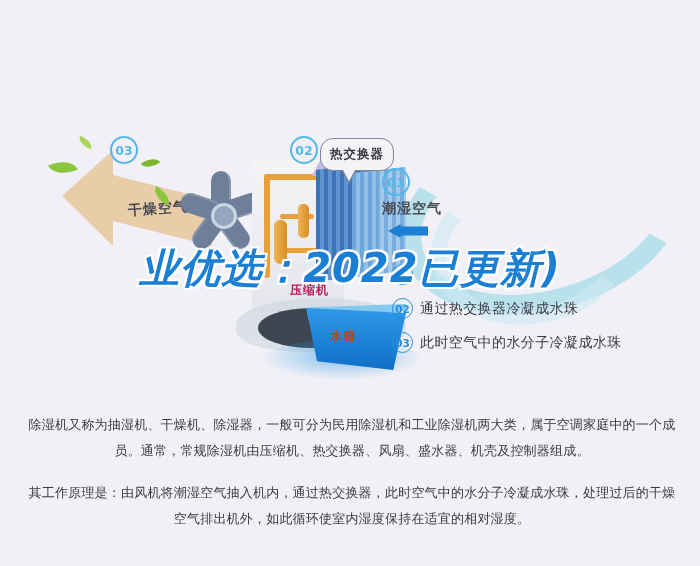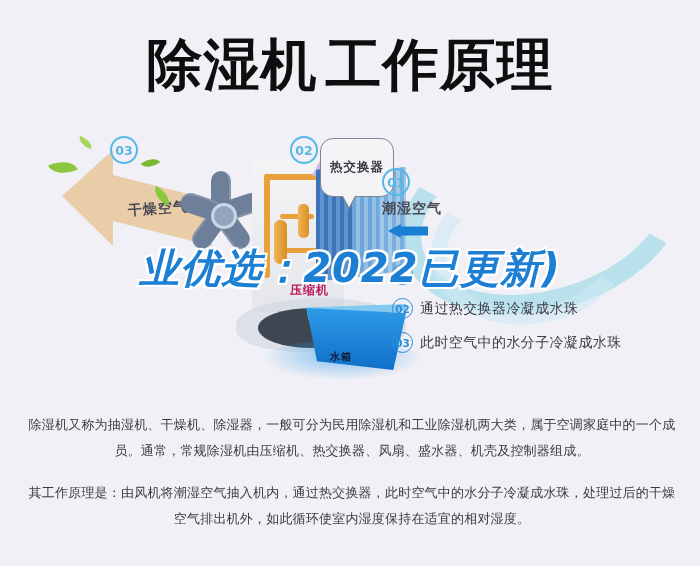--- a/index.html
+++ b/index.html
@@ -143,43 +143,42 @@
     clip-path:polygon(6% 0%, 100% 8%, 88% 100%, 16% 86%);
     box-shadow:0 2px 5px rgba(0,0,0,.15);
   }
   .tank-lip{
     position:absolute;left:300px;top:192px;width:106px;height:16px;
     background:#7fc7f0;
     clip-path:polygon(6% 22%, 100% 0%, 100% 42%, 8% 100%);
     opacity:.95;
   }
   .tank-label{
-    position:absolute;left:330px;top:216px;font-size:10px;color:#0f172a;
+    position:absolute;left:330px;top:216px;font-size:12px;color:#c2410c;
     font-weight:bold;letter-spacing:1px;
     font-family:"DejaVu Sans","Liberation Sans",sans-serif;
-    margin-top:22px;
   }
   .tank-fan-shadow{
     position:absolute;left:262px;top:228px;width:160px;height:40px;
     background:radial-gradient(ellipse at 50% 40%,#2f9ae8 0%,rgba(47,154,232,0) 72%);
     opacity:.55;border-radius:50%;
   }
 
   
   .comp-label{
     position:absolute;left:290px;top:170px;font-size:12px;color:#be185d;
     font-weight:bold;letter-spacing:1px;
     font-family:"DejaVu Sans","Liberation Sans",sans-serif;
   }
 
   
   .callout{
     position:absolute;left:320px;top:26px;
     border:1.6px solid #7b8796;border-radius:13px;
-    background:#f4f4f7;padding:20px 9px;
+    background:#f4f4f7;padding:7px 9px;
     font-size:12.5px;color:#3a3a44;font-weight:bold;letter-spacing:1px;
     font-family:"DejaVu Sans","Liberation Sans",sans-serif;
   }
   .callout:after{
     content:"";position:absolute;left:22px;bottom:-11px;width:0;height:0;
     border-left:6px solid transparent;border-right:6px solid transparent;
     border-top:11px solid #f4f4f7;
   }
   .callout:before{
     content:"";position:absolute;left:21px;bottom:-14px;width:0;height:0;
@@ -262,25 +261,20 @@
     text-align:center;
     font-family:"DejaVu Sans","Liberation Sans",sans-serif;
   }
   .para:last-child{margin-bottom:0;}
 </style>
 </head>
 <body>
 
 <div class="page">
 
-  <div class="title-bar">
-    <div class="title-text">
-      <span class="title-a">除湿机</span><span class="title-b">工作原理</span>
-    </div>
-  </div>
 
   <div class="illus">
 
     <div class="arc"></div>
     <div class="arc2"></div>
 
     <div class="dry-arrow"></div>
     <div class="dry-label">干燥空气</div>
 
     <div class="leaf l1"></div>

